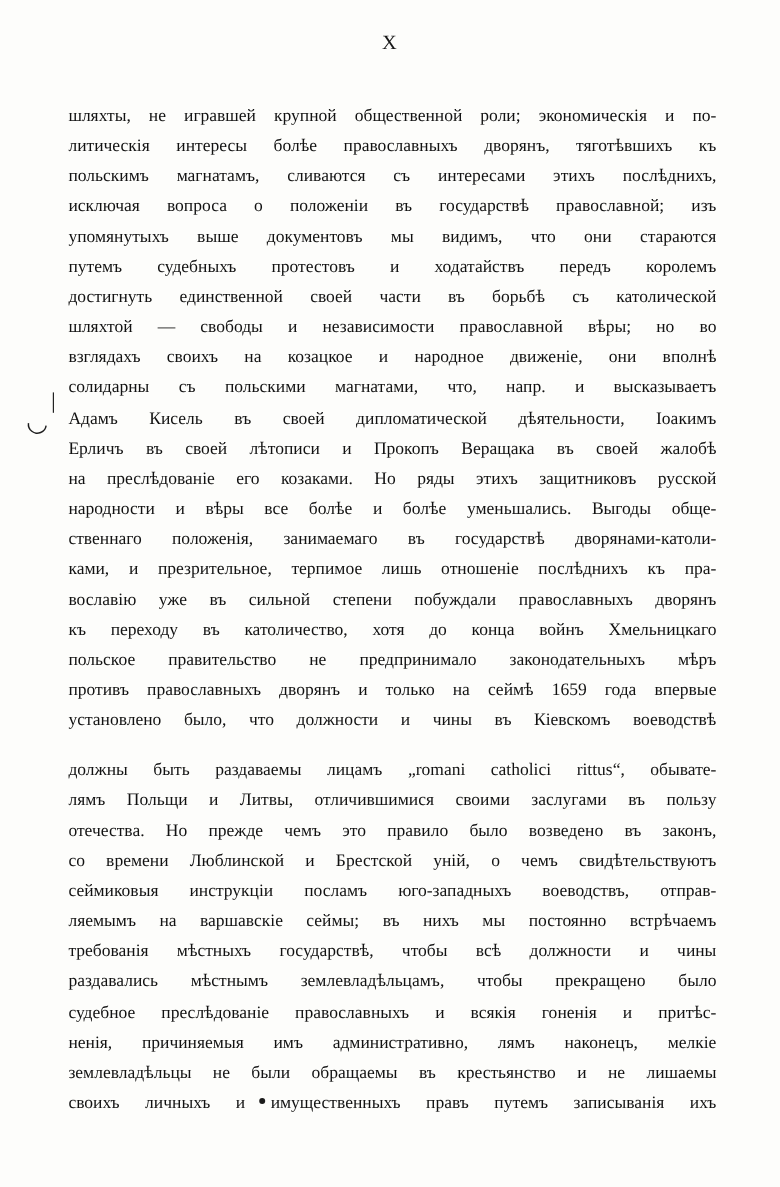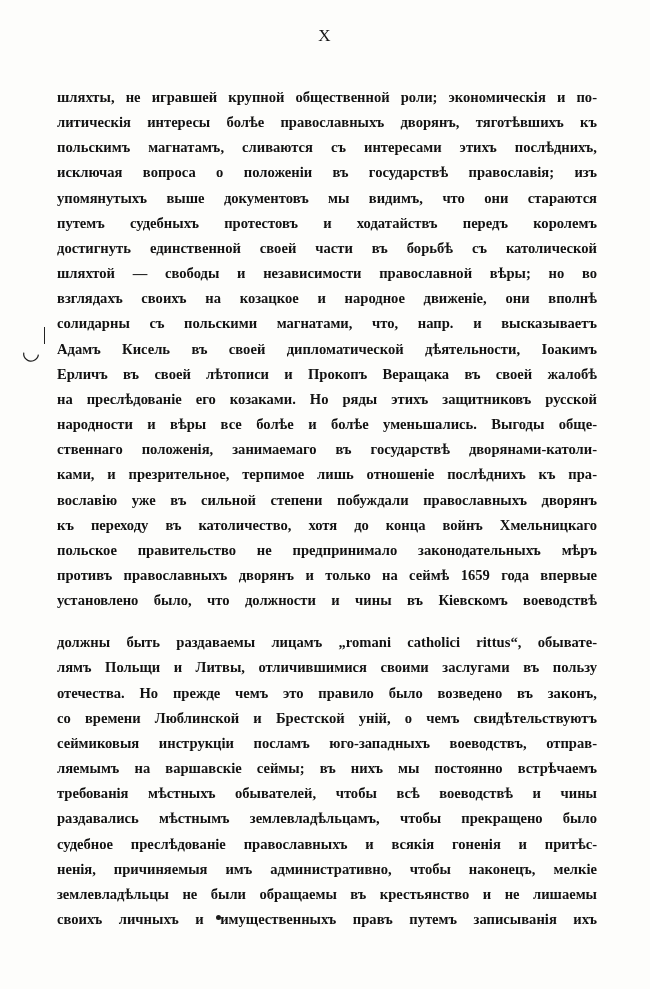--- a/index.html
+++ b/index.html
@@ -42,21 +42,20 @@
   }
   .line {
     display: block;
     width: 100%;
     font-size: 14.6px;
     line-height: 25.15px;
     color: #121212;
     white-space: nowrap;
     text-align: justify;
     font-family: "Liberation Serif", serif;
-    font-weight: bold;
   }
   
   .line > span.j {
     display: inline-block;
     width: 100%;
     text-align: justify;
     text-align-last: justify;
     white-space: normal;
   }
   .line.last > span.j {
@@ -100,21 +99,21 @@
 
   <div class="page-number">X</div>
 
   <div class="marginal-check">◡</div>
   <div class="marginal-tick"></div>
 
   <div class="text-block">
     <div class="line"><span class="j">шляхты, не игравшей крупной общественной роли; экономическія и по-</span></div>
     <div class="line"><span class="j">литическія интересы болѣе православныхъ дворянъ, тяготѣвшихъ къ</span></div>
     <div class="line"><span class="j">польскимъ магнатамъ, сливаются съ интересами этихъ послѣднихъ,</span></div>
-    <div class="line"><span class="j">исключая вопроса о положеніи въ государствѣ православія; изъ</span></div>
+    <div class="line"><span class="j">исключая вопроса о положеніи въ государствѣ православной; изъ</span></div>
     <div class="line"><span class="j">упомянутыхъ выше документовъ мы видимъ, что они стараются</span></div>
     <div class="line"><span class="j">путемъ судебныхъ протестовъ и ходатайствъ передъ королемъ</span></div>
     <div class="line"><span class="j">достигнуть единственной своей части въ борьбѣ съ католической</span></div>
     <div class="line"><span class="j">шляхтой — свободы и независимости православной вѣры; но во</span></div>
     <div class="line"><span class="j">взглядахъ своихъ на козацкое и народное движеніе, они вполнѣ</span></div>
     <div class="line"><span class="j">солидарны съ польскими магнатами, что, напр. и высказываетъ</span></div>
     <div class="line"><span class="j">Адамъ Кисель въ своей дипломатической дѣятельности, Іоакимъ</span></div>
     <div class="line"><span class="j">Ерличъ въ своей лѣтописи и Прокопъ Веращака въ своей жалобѣ</span></div>
     <div class="line"><span class="j">на преслѣдованіе его козаками. Но ряды этихъ защитниковъ русской</span></div>
     <div class="line"><span class="j">народности и вѣры все болѣе и болѣе уменьшались. Выгоды обще-</span></div>
@@ -124,23 +123,23 @@
     <div class="line"><span class="j">къ переходу въ католичество, хотя до конца войнъ Хмельницкаго</span></div>
     <div class="line"><span class="j">польское правительство не предпринимало законодательныхъ мѣръ</span></div>
     <div class="line"><span class="j">противъ православныхъ дворянъ и только на сеймѣ 1659 года впервые</span></div>
     <div class="line"><span class="j">установлено было, что должности и чины въ Кіевскомъ воеводствѣ</span></div>
     <div class="line"><span class="j quoted">должны быть раздаваемы лицамъ „romani catholici rittus“, обывате-</span></div>
     <div class="line"><span class="j">лямъ Польщи и Литвы, отличившимися своими заслугами въ пользу</span></div>
     <div class="line"><span class="j">отечества. Но прежде чемъ это правило было возведено въ законъ,</span></div>
     <div class="line"><span class="j">со времени Люблинской и Брестской уній, о чемъ свидѣтельствуютъ</span></div>
     <div class="line"><span class="j">сеймиковыя инструкціи посламъ юго-западныхъ воеводствъ, отправ-</span></div>
     <div class="line"><span class="j">ляемымъ на варшавскіе сеймы; въ нихъ мы постоянно встрѣчаемъ</span></div>
-    <div class="line"><span class="j">требованія мѣстныхъ обывателей, чтобы всѣ воеводствѣ и чины</span></div>
+    <div class="line"><span class="j">требованія мѣстныхъ государствѣ, чтобы всѣ должности и чины</span></div>
     <div class="line"><span class="j">раздавались мѣстнымъ землевладѣльцамъ, чтобы прекращено было</span></div>
     <div class="line"><span class="j">судебное преслѣдованіе православныхъ и всякія гоненія и притѣс-</span></div>
-    <div class="line"><span class="j">ненія, причиняемыя имъ административно, чтобы наконецъ, мелкіе</span></div>
+    <div class="line"><span class="j">ненія, причиняемыя имъ административно, лямъ наконецъ, мелкіе</span></div>
     <div class="line"><span class="j">землевладѣльцы не были обращаемы въ крестьянство и не лишаемы</span></div>
     <div class="line last"><span class="j">своихъ личныхъ и имущественныхъ правъ путемъ записыванія ихъ</span></div>
   </div>
 
   <div class="bullet-mark"></div>
 
 </div>
 
 </body></html>

